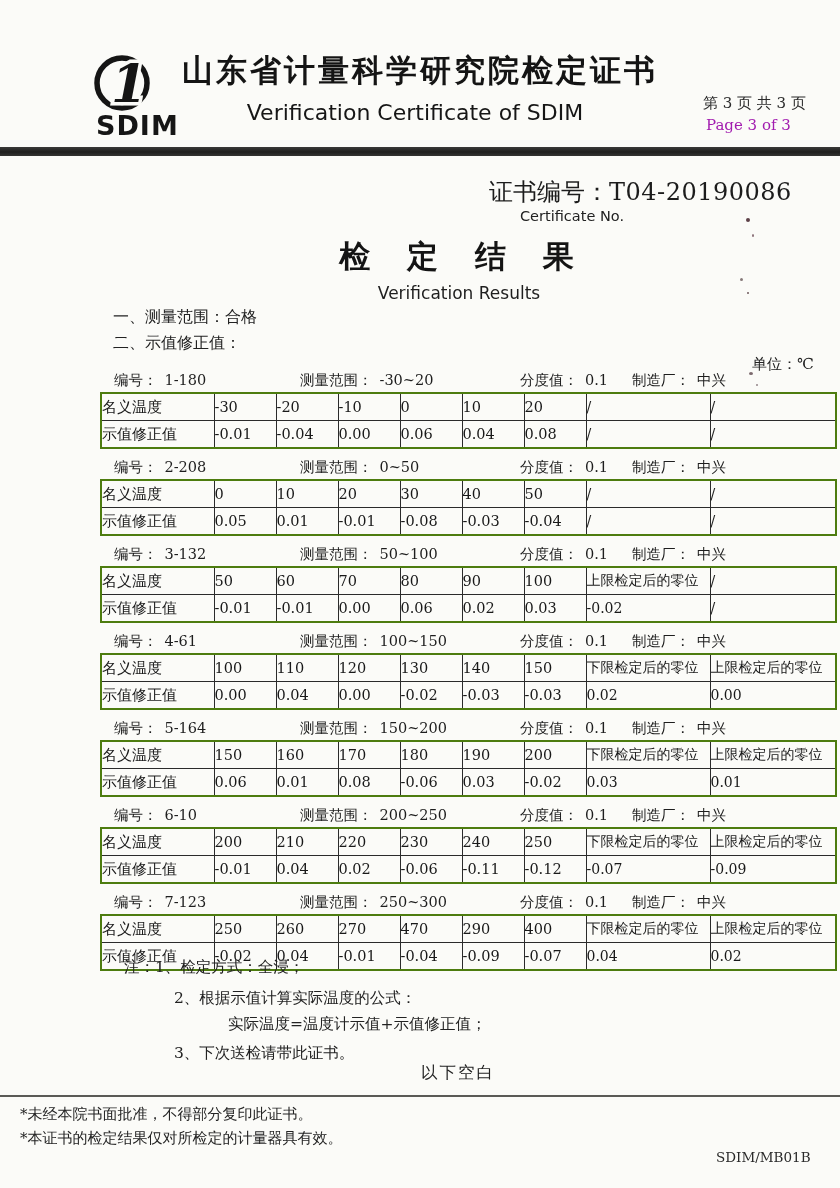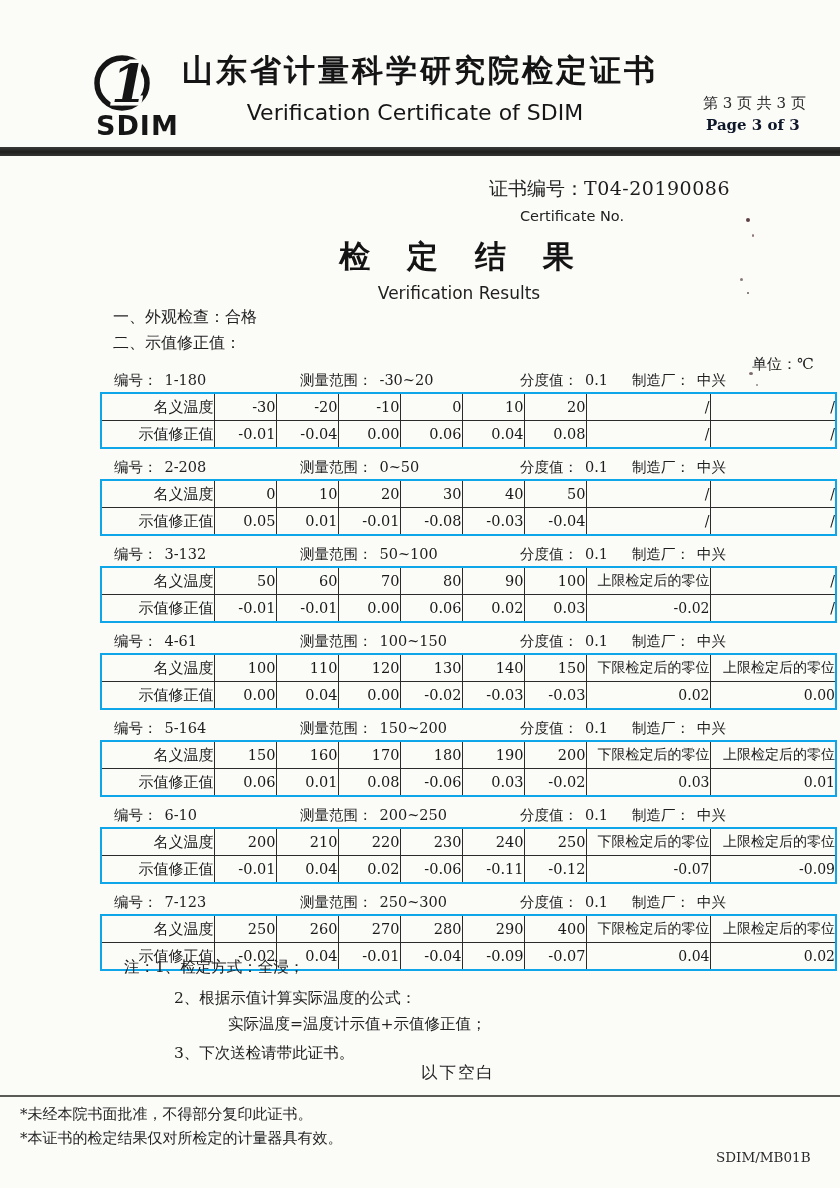--- a/index.html
+++ b/index.html
@@ -13,46 +13,46 @@
   .logo{left:90px;top:52px;width:70px;text-align:center;}
   .logo-text{left:86px;top:110px;width:78px;text-align:center;
     font-family:"DejaVu Sans","Liberation Sans",sans-serif;
     font-weight:bold;font-size:27px;letter-spacing:1px;color:#161616;margin-left:10px;}
   .title-cn{left:0;top:50px;width:840px;text-align:center;
     font-size:31px;font-weight:bold;letter-spacing:3px;color:#141414;}
   .title-en{left:0;top:100px;width:830px;text-align:center;
     font-family:"DejaVu Sans","Liberation Sans",sans-serif;
     font-weight:normal;font-size:22px;color:#161616;}
   .page-cn{left:703px;top:94px;width:132px;font-size:15px;color:#2a2a2a;}
-  .page-en{left:706px;top:116px;width:132px;font-size:15px;color:#0f172a;font-weight:bold;}
+  .page-en{left:706px;top:116px;width:132px;font-size:15px;color:#a21caf;}
   .bar{left:0;top:147px;width:840px;height:9px;
     background:linear-gradient(#3a3a38,#1f1f1e 55%,#343432);}
   
-  .cert-line{left:489px;top:176px;font-size:19px;color:#1c1c1c;}
+  .cert-line{left:489px;top:176px;font-size:24px;color:#1c1c1c;}
   .cert-line .num{letter-spacing:0.5px;}
   .cert-caption{left:520px;top:208px;font-size:14.5px;
     font-family:"DejaVu Sans","Liberation Sans",sans-serif;color:#222;}
   .results-cn{left:0;top:236px;width:926px;text-align:center;
     font-size:31px;font-weight:bold;letter-spacing:13px;color:#141414;}
   .results-en{left:0;top:283px;width:918px;text-align:center;font-size:17px;
     font-family:"DejaVu Sans","Liberation Sans",sans-serif;color:#1e1e1e;}
   .item1{left:113px;top:307px;font-size:16px;}
   .item2{left:113px;top:333px;font-size:16px;}
   .unit{left:752px;top:355px;font-size:15px;}
   
   #tables{left:100px;top:371px;width:735px;}
   .tblock{margin-bottom:9px;}
   .tinfo{position:relative;height:21px;font-size:14.5px;color:#1e1e1e;}
   .tinfo .seg{position:absolute;top:0;white-space:nowrap;}
   .tinfo .g1{left:14px;} .tinfo .g2{left:200px;}
   .tinfo .g3{left:420px;} .tinfo .g4{left:532px;}
   .tinfo .val{margin-left:7px;}
   table.rtable{width:735px;border-collapse:collapse;table-layout:fixed;
-    text-align:right;font-size:14.5px;color:#191919;
-    border:2px solid #0ea5e9;}
+    text-align:left;font-size:14.5px;color:#191919;
+    border:2px solid #4d7c0f;}
   table.rtable td{border:1px solid #2b2b2b;height:26px;padding:0;
     overflow:hidden;white-space:nowrap;}
   td.rowlabel{font-size:15px;}
   td.wide{font-size:14px;}
   
   .note1{left:124px;top:957px;font-size:15.5px;}
   .note2{left:174px;top:988px;font-size:15.5px;}
   .note3{left:228px;top:1014px;font-size:15.5px;}
   .note4{left:174px;top:1043px;font-size:15.5px;}
   .blank{left:421px;top:1062px;font-size:16.5px;letter-spacing:2px;}
@@ -79,21 +79,21 @@
 <div class="abs page-cn">第 3 页 共 3 页</div>
 <div class="abs page-en">Page 3 of 3</div>
 <div class="abs bar"></div>
 
 <div class="abs cert-line">
   <span>证书编号：</span><span class="num">T04-20190086</span>
 </div>
 <div class="abs cert-caption">Certificate No.</div>
 <div class="abs results-cn">检 定 结 果</div>
 <div class="abs results-en">Verification Results</div>
-<div class="abs item1">一、外观检查：合格</div>
+<div class="abs item1">一、测量范围：合格</div>
 <div class="abs item2">二、示值修正值：</div>
 <div class="abs unit">单位：℃</div>
 
 <div class="abs" id="tables">
   <div class="tblock">
     <div class="tinfo">
       <span class="seg g1"><span>编号：</span><span class="val">1-180</span></span>
       <span class="seg g2"><span>测量范围：</span><span class="val">-30~20</span></span>
       <span class="seg g3"><span>分度值：</span><span class="val">0.1</span></span>
       <span class="seg g4"><span>制造厂：</span><span class="val">中兴</span></span>
@@ -385,21 +385,21 @@
         <col style="width:62px">
           <col style="width:124px">
           <col style="width:126px">
       </colgroup>
       <tbody>
       <tr>
         <td class="rowlabel">名义温度</td>
         <td>250</td>
         <td>260</td>
         <td>270</td>
-        <td>280</td>
+        <td>470</td>
         <td>290</td>
         <td>400</td>
         <td class="wide">下限检定后的零位</td>
         <td class="wide">上限检定后的零位</td>
       </tr>
       <tr>
         <td class="rowlabel">示值修正值</td>
         <td>-0.02</td>
         <td>0.04</td>
         <td>-0.01</td>

